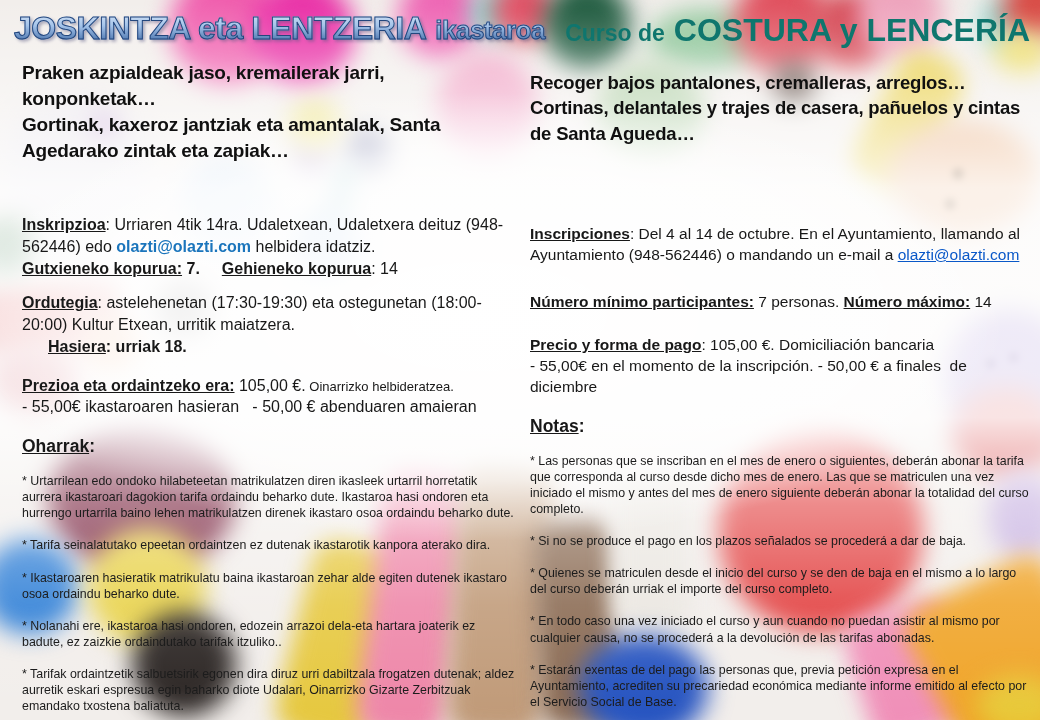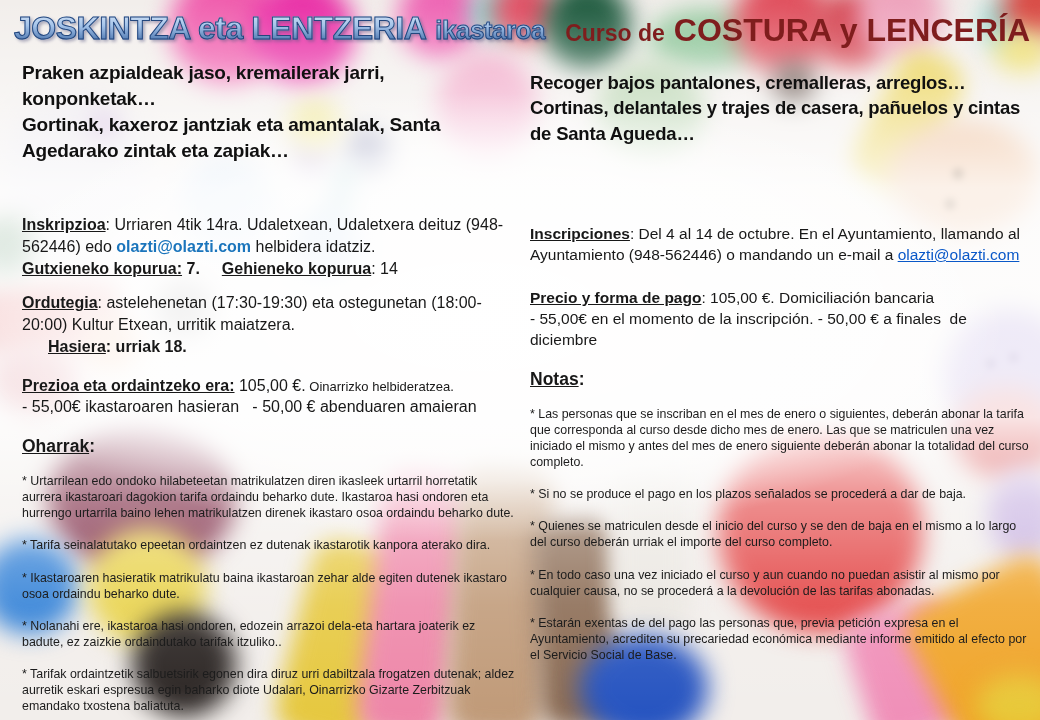--- a/index.html
+++ b/index.html
@@ -23,21 +23,21 @@
   .title-left .tmain{font-size:32px;}
   .title-left .tsuffix{font-size:26px;margin-left:9px;}
   .wordart{color:#4a76b4;}
   @supports ((-webkit-background-clip:text) or (background-clip:text)){
     .wordart{
       background:linear-gradient(180deg,#dce8f7 0%,#a5c4ea 42%,#35619f 96%);
       -webkit-background-clip:text;background-clip:text;color:transparent;
       -webkit-text-stroke:1px #24477d;
       filter:drop-shadow(2px 2px 1.5px rgba(90,90,130,.45));}
   }
-  .title-right{position:absolute;right:10px;top:12px;z-index:2;color:#7f1d1d;font-weight:bold;white-space:nowrap;}
+  .title-right{position:absolute;right:10px;top:12px;z-index:2;color:#0f766e;font-weight:bold;white-space:nowrap;}
   .title-right .tprefix{font-size:23px;}
   .title-right .tmain{font-size:32px;margin-left:9px;}
   
   .colL{position:absolute;left:22px;top:60px;width:494px;z-index:2;}
   .colR{position:absolute;left:530px;top:70px;width:500px;z-index:2;}
   .intro{font-size:19px;font-weight:bold;line-height:1.37;white-space:pre-line;letter-spacing:-.2px;color:#101010;}
   .colR .intro{font-size:18.5px;}
   .p{font-size:16px;line-height:1.36;}
   .colR .p{font-size:15.5px;line-height:1.35;}
   .h{font-weight:bold;text-decoration:underline;}
@@ -167,20 +167,23 @@
 </div>
 
 <div class="colR">
   <div class="intro">Recoger bajos pantalones, cremalleras, arreglos…
 Cortinas, delantales y trajes de casera, pañuelos y cintas de Santa Agueda…</div>
 
   <div class="p m-inscription">
     <span class="h">Inscripciones</span><span>: Del 4 al 14 de octubre. En el Ayuntamiento, llamando al Ayuntamiento (948-562446) o mandando un e-mail a </span><a class="link-right">olazti@olazti.com</a>
   </div>
 
+  <div class="p m-minmax">
+    <span class="h">Número mínimo participantes:</span><span> 7 personas. </span><span class="h">Número máximo:</span><span> 14</span>
+  </div>
 
 
   <div class="p m-price">
     <span class="h">Precio y forma de pago</span><span>: 105,00 €. Domiciliación bancaria</span>
     <div class="pre">- 55,00€ en el momento de la inscripción. - 50,00 € a finales  de diciembre</div>
   </div>
 
   <div class="notes-head m-noteshead">
     <span class="h">Notas</span><span>:</span>
   </div>

